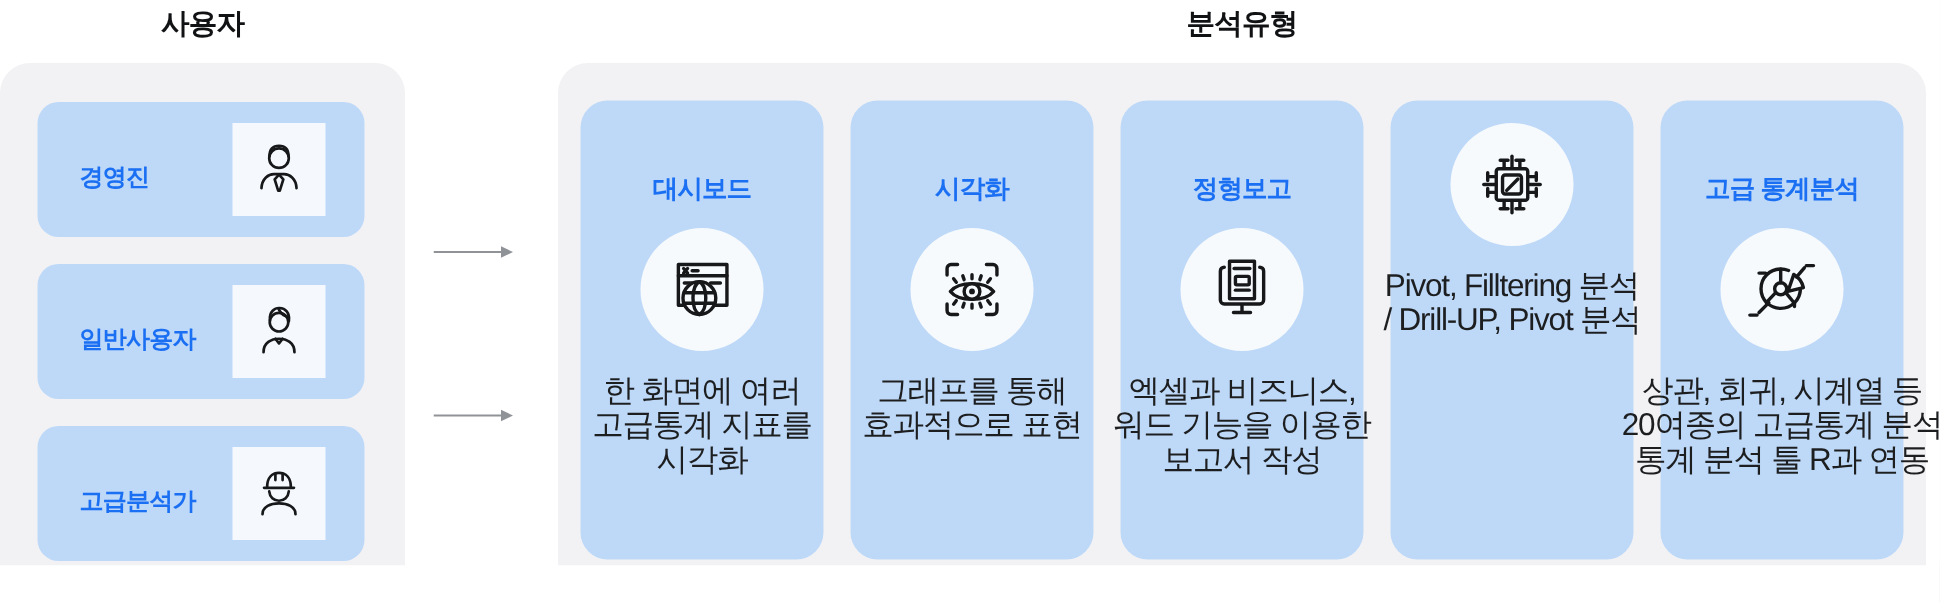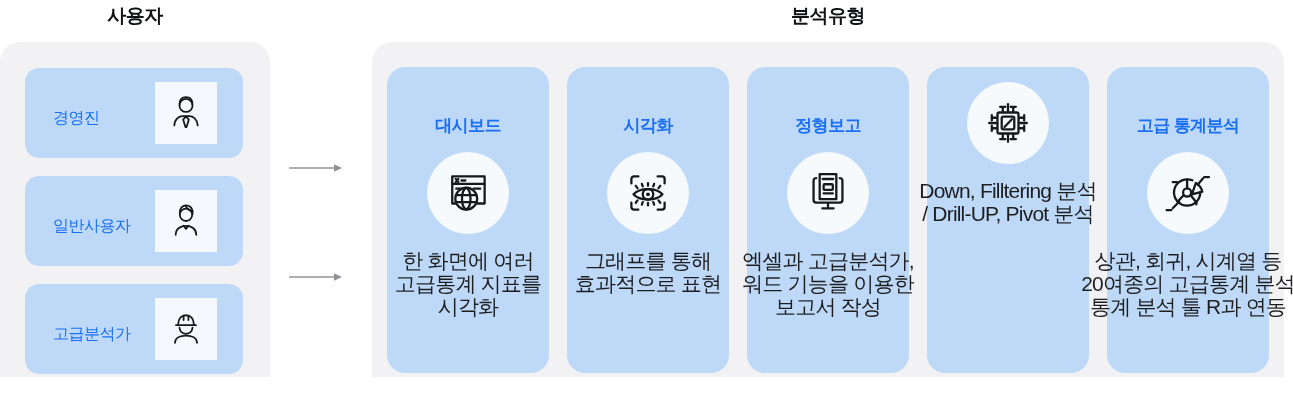--- a/index.html
+++ b/index.html
@@ -30,21 +30,21 @@
   .user-box {
     position:absolute; left:25px; width:218px; height:90px;
     background:#bed9f8; border-radius:14px;
     display:flex; align-items:center; justify-content:space-between;
     padding:0 26px 0 28px;
   }
   .user-box-1 { top:26px; }
   .user-box-2 { top:134px; }
   .user-box-3 { top:242px; }
   .user-label {
-    font-size:16px; font-weight:400; color:#1b6ff2; letter-spacing:-0.5px;margin-top:11px;
+    font-size:16px; font-weight:700; color:#1b6ff2; letter-spacing:-0.5px;margin-top:11px;
   }
   .user-icon-circle {
     width:62px; height:62px; border-radius:50%；
     border-radius:50%;
     background:#f5f9fe; display:flex; align-items:center; justify-content:center;
     flex:0 0 62px;
   }
   .user-icon-circle svg { width:44px; height:44px; }
 
   
@@ -187,21 +187,21 @@
           <path class="ic" d="M18.5 15 C16.8 15 15.5 16.3 15.5 18 L15.5 40 C15.5 41.7 16.8 43 18.5 43 L45.5 43 C47.2 43 48.5 41.7 48.5 40 L48.5 18 C48.5 16.3 47.2 15 45.5 15"></path>
           <rect class="ic-bg" x="22" y="10" width="20" height="29"></rect>
           <rect class="ic" x="22.5" y="10.5" width="19" height="28.5"></rect>
           <path class="ic" d="M26 16 L38 16"></path>
           <rect class="ic" x="27" y="22" width="10.5" height="6.5" rx="1"></rect>
           <path class="ic" d="M27 32.5 L37.5 32.5"></path>
           <path class="ic" d="M32 43.5 L32 48.5 M25.5 49.5 L38.5 49.5"></path>
         </svg>
       </div>
       <div class="card-desc">
-        <span>엑셀과 고급분석가,</span>
+        <span>엑셀과 비즈니스,</span>
         <span>워드 기능을 이용한</span>
         <span>보고서 작성</span>
       </div>
     </div>
 
     <div class="card">
       <div class="card-icon-circle">
         <svg viewBox="0 0 64 64">
           <rect class="ic" x="20" y="20" width="24" height="24" rx="2"></rect>
           <rect class="ic" x="24.8" y="24.8" width="14.4" height="14.4" rx="2"></rect>
@@ -214,21 +214,21 @@
           <path class="ic" d="M38 44.5 L38 50.5 M35 50.5 L41 50.5"></path>
           <path class="ic" d="M19.5 26 L13.5 26 M13.5 23 L13.5 29"></path>
           <path class="ic" d="M19.5 32 L10.5 32"></path>
           <path class="ic" d="M19.5 38 L13.5 38 M13.5 35 L13.5 41"></path>
           <path class="ic" d="M44.5 26 L50.5 26 M50.5 23 L50.5 29"></path>
           <path class="ic" d="M44.5 32 L53.5 32"></path>
           <path class="ic" d="M44.5 38 L50.5 38 M50.5 35 L50.5 41"></path>
         </svg>
       </div>
       <div class="card-desc">
-        <span>Down, Filltering 분석</span>
+        <span>Pivot, Filltering 분석</span>
         <span>/ Drill-UP, Pivot 분석</span>
         <span></span>
       </div>
     </div>
 
     <div class="card">
       <div class="card-title">고급 통계분석</div>
       <div class="card-icon-circle">
         <svg viewBox="0 0 64 64">
           <path class="ic" d="M41 20.5 C44.5 22.5 47.3 26 48.3 30.5 L36.5 33.5 Z"></path>

